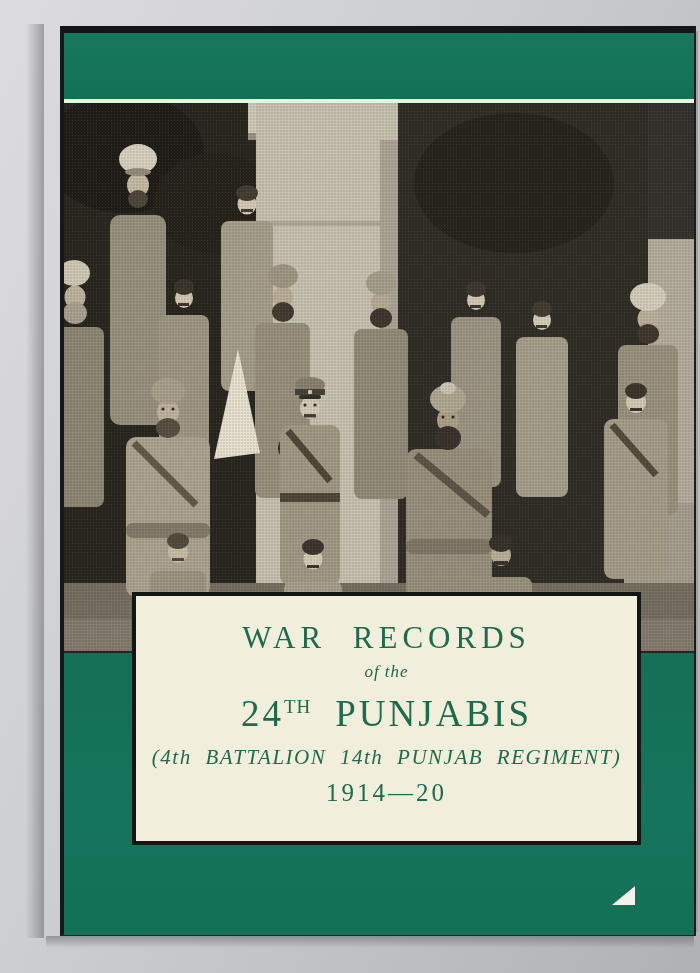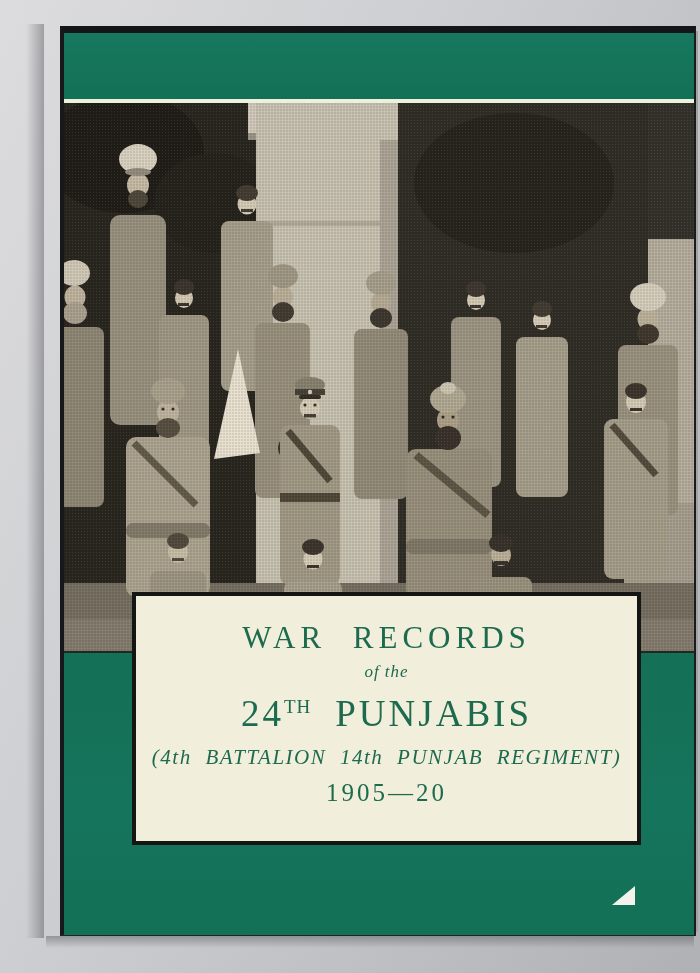--- a/index.html
+++ b/index.html
@@ -222,18 +222,18 @@
 
     <div class="band-bottom"></div>
 
     <div class="panel">
       <div class="l1">WAR RECORDS</div>
       <div class="l2">of the</div>
       <div class="l3">
         <span>24</span><span class="ord">TH</span><span class="nm">PUNJABIS</span>
       </div>
       <div class="l4">(4th BATTALION 14th PUNJAB REGIMENT)</div>
-      <div class="l5">1905—20</div>
+      <div class="l5">1914—20</div>
     </div>
   </div>
 
   <div class="page-corner"></div>
 </div>
 
 </body></html>

